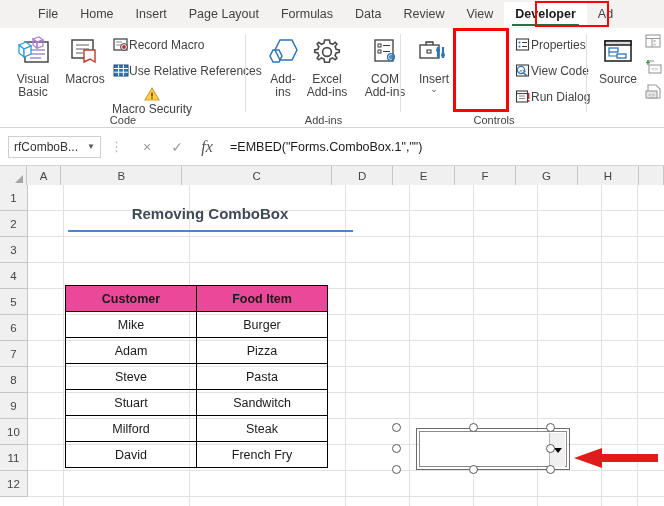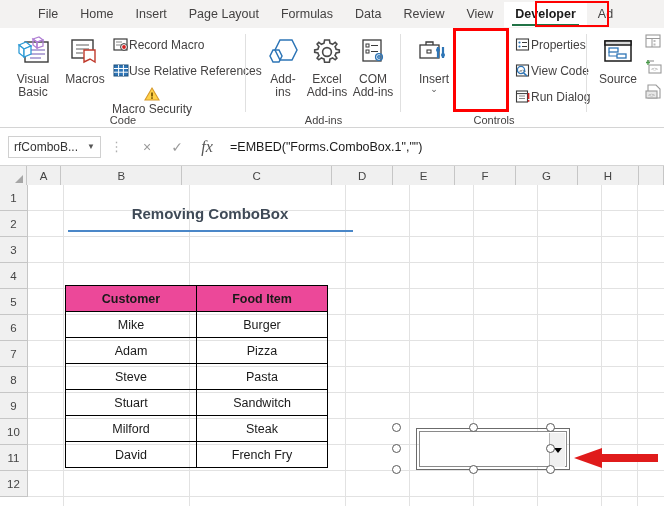--- a/index.html
+++ b/index.html
@@ -300,21 +300,21 @@
               <circle cx="16" cy="15" r="4.4"></circle>
             </g>
           </svg>
         </div>
         <div class="lbl">
           <span>Excel</span><br>
           <span>Add-ins</span>
         </div>
       </div>
 
-      <div class="bigbtn" style="left:100px;">
+      <div class="bigbtn" style="left:112px;">
         <div class="ico">
           <svg width="32" height="30" viewBox="0 0 32 30">
             <rect x="6" y="3" width="18" height="21" fill="#fff" stroke="#3b3b3b" stroke-width="1.3"></rect>
             <rect x="9" y="7" width="3" height="3" fill="none" stroke="#3b3b3b" stroke-width="1"></rect>
             <line x1="14" y1="8.5" x2="21" y2="8.5" stroke="#3b3b3b" stroke-width="1"></line>
             <rect x="9" y="13" width="3" height="3" fill="none" stroke="#3b3b3b" stroke-width="1"></rect>
             <line x1="14" y1="14.5" x2="21" y2="14.5" stroke="#3b3b3b" stroke-width="1"></line>
             <g fill="none" stroke="#2e75b6" stroke-width="1.4">
               <circle cx="22" cy="20" r="3.4"></circle>
               <circle cx="22" cy="20" r="1.3"></circle>

